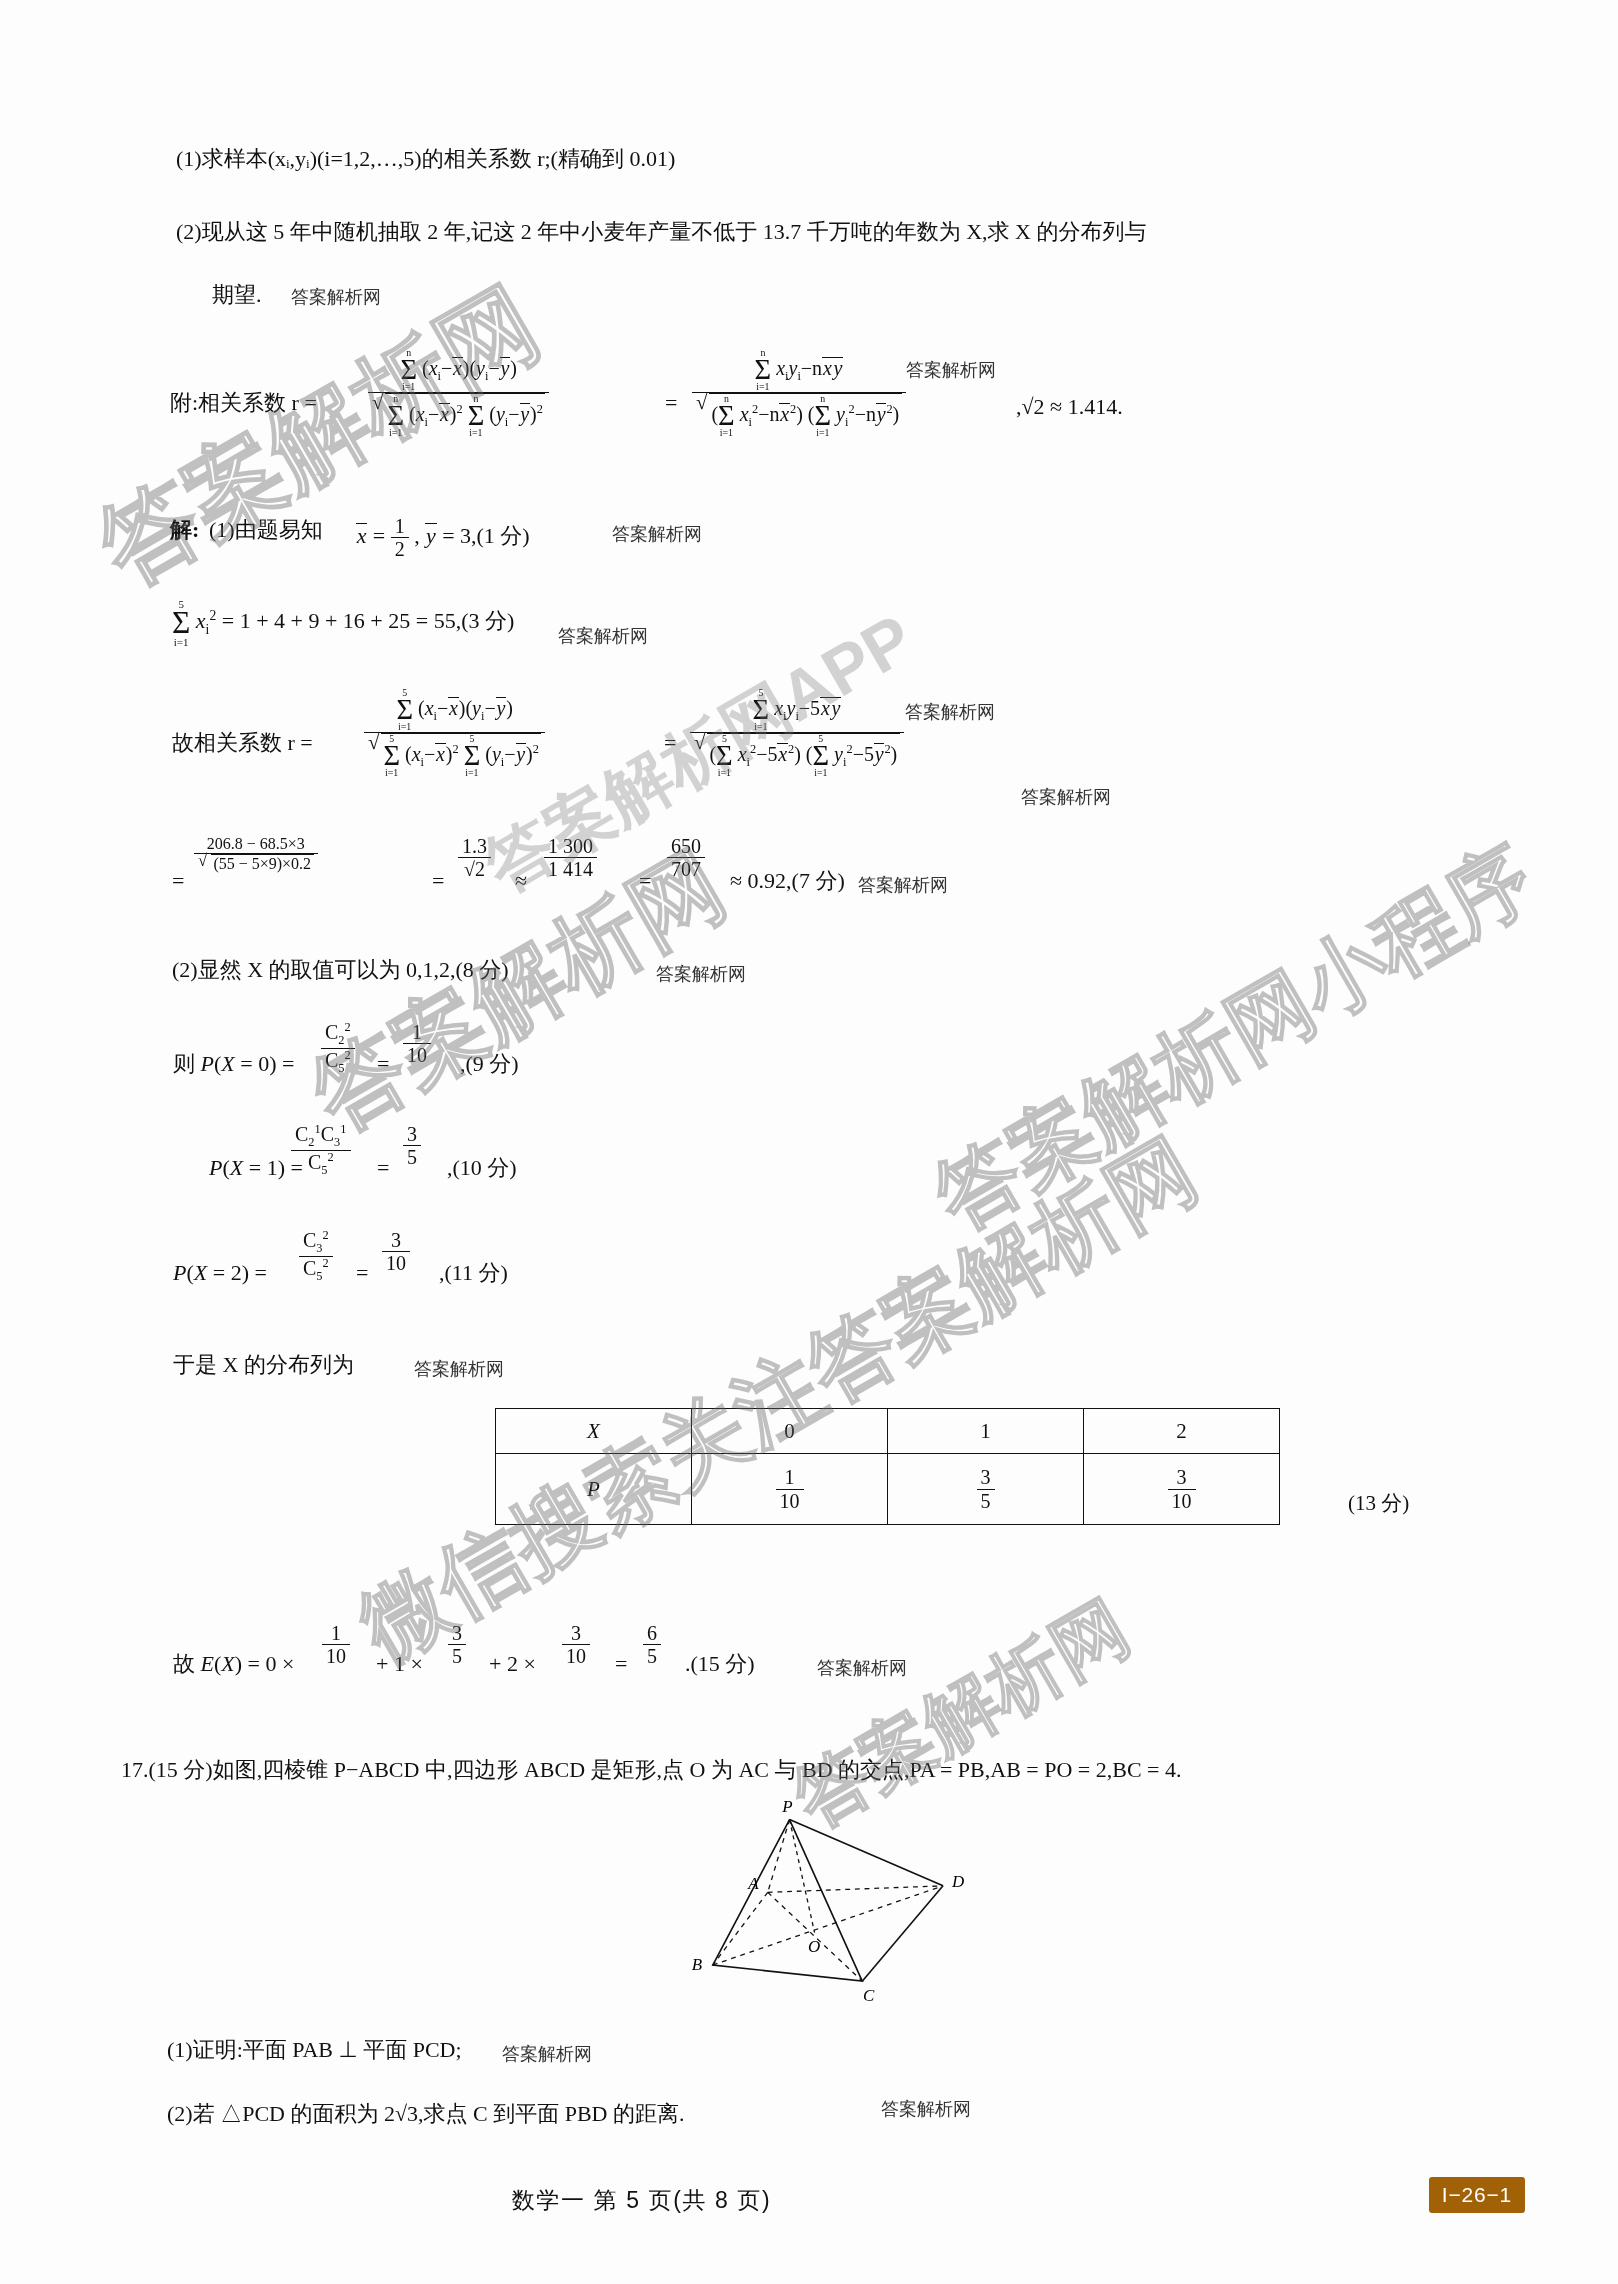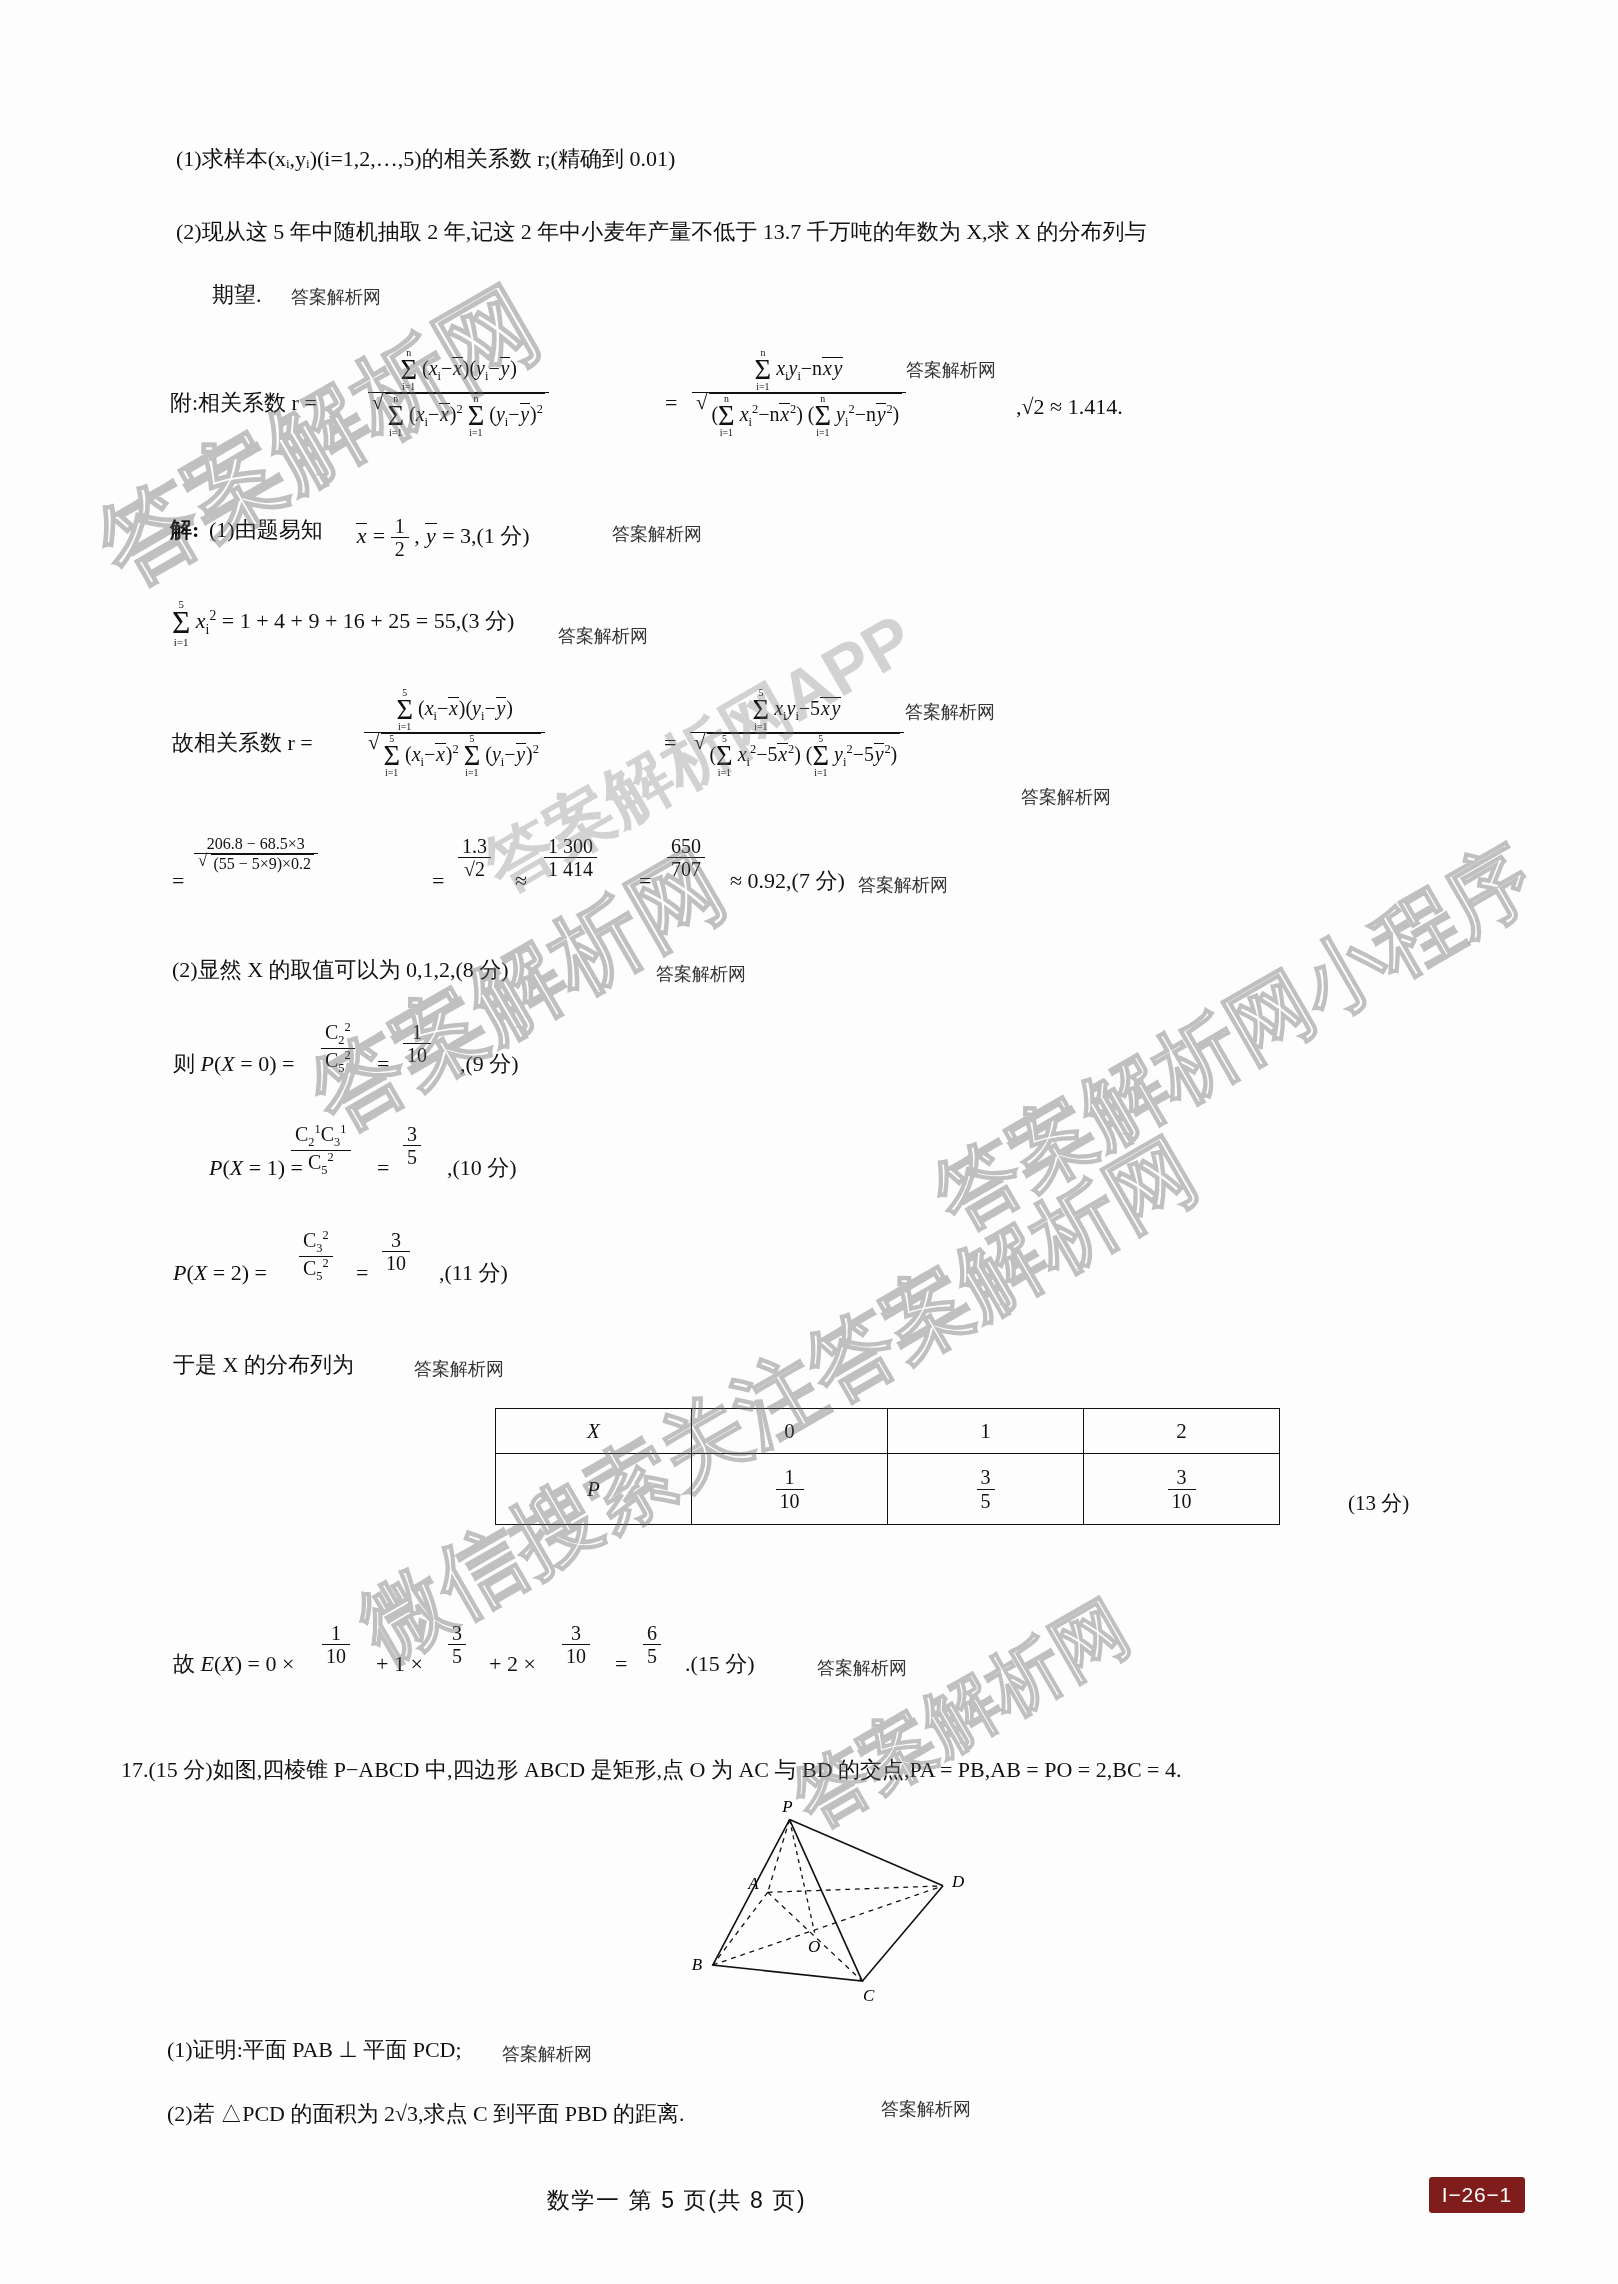--- a/index.html
+++ b/index.html
@@ -66,25 +66,25 @@
   }
   .disttable td.lab{width:193px;}
   .disttable td.v{width:193px;}
 
   
   .figure{position:absolute;}
 
   
   .footer{
     position:absolute;left:0;top:2185px;width:1283px;text-align:center;
-    font-size:23px;font-family:"Liberation Sans",sans-serif;letter-spacing:1.6px;padding-left:35px;
+    font-size:23px;font-family:"Liberation Sans",sans-serif;letter-spacing:1.6px;
   }
   .pagebadge{
     position:absolute;right:94px;top:2177px;
-    background:#7f1d1d;color:#fff;
+    background:#a16207;color:#fff;
     font-size:21px;padding:5.7px 13px 6.5px 13px;
     border-radius:3.2px;font-family:"Liberation Sans",sans-serif;
     letter-spacing:0.8px;
     text-align:center;
   }
 
   
   .wm{
     position:absolute;
     color:rgba(90,90,90,0.30);

